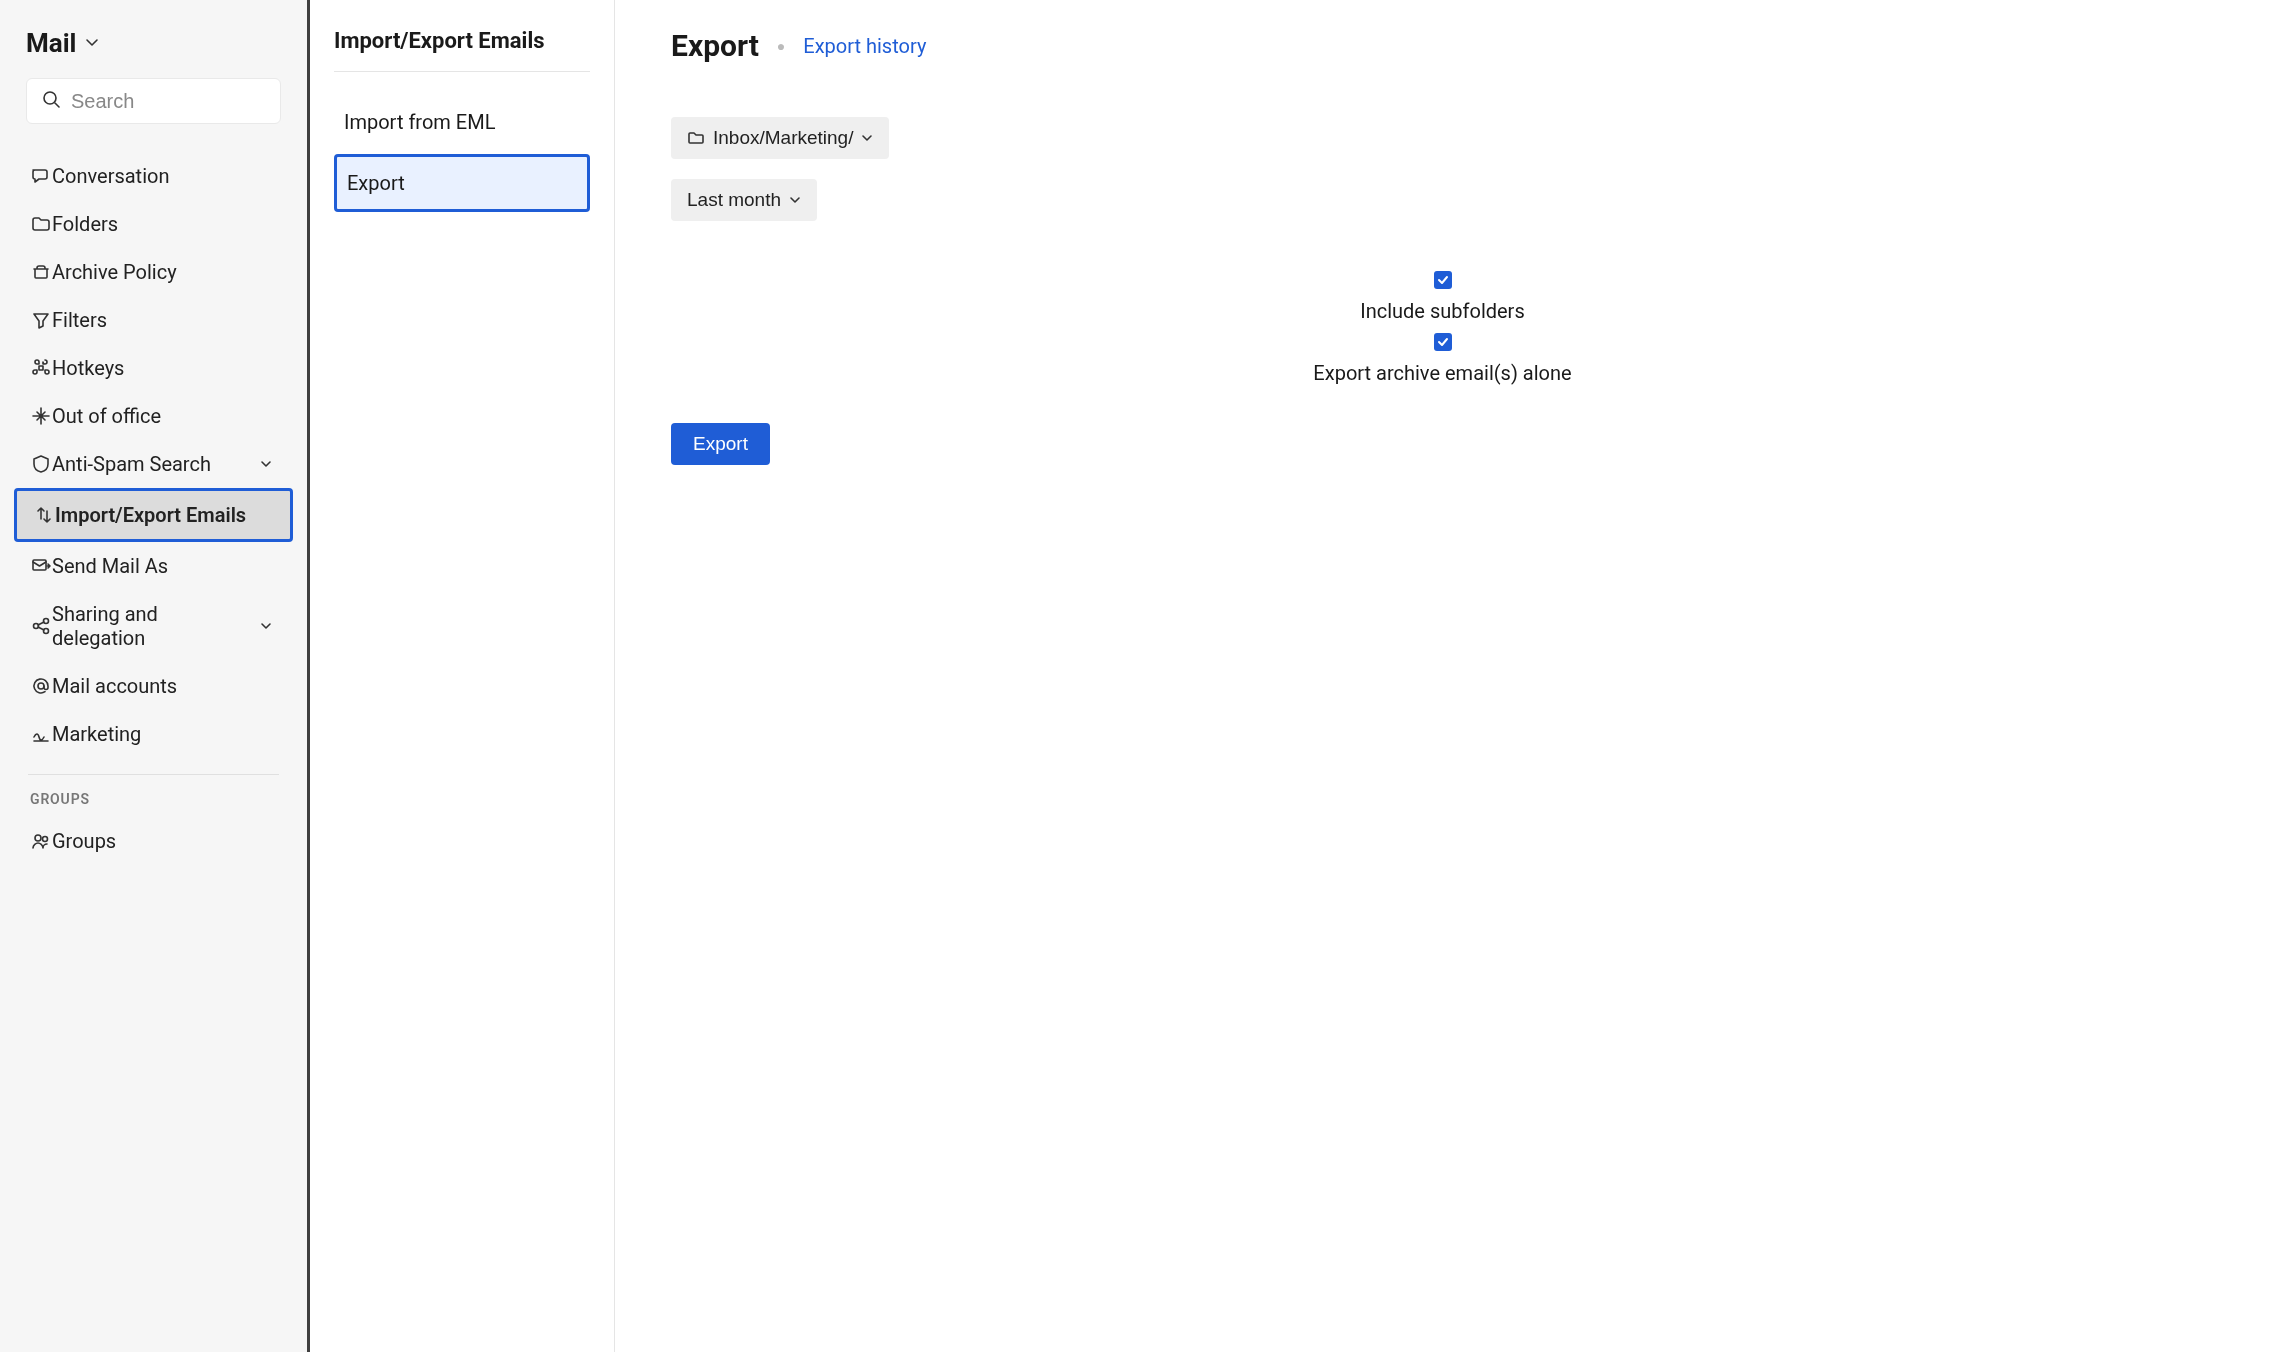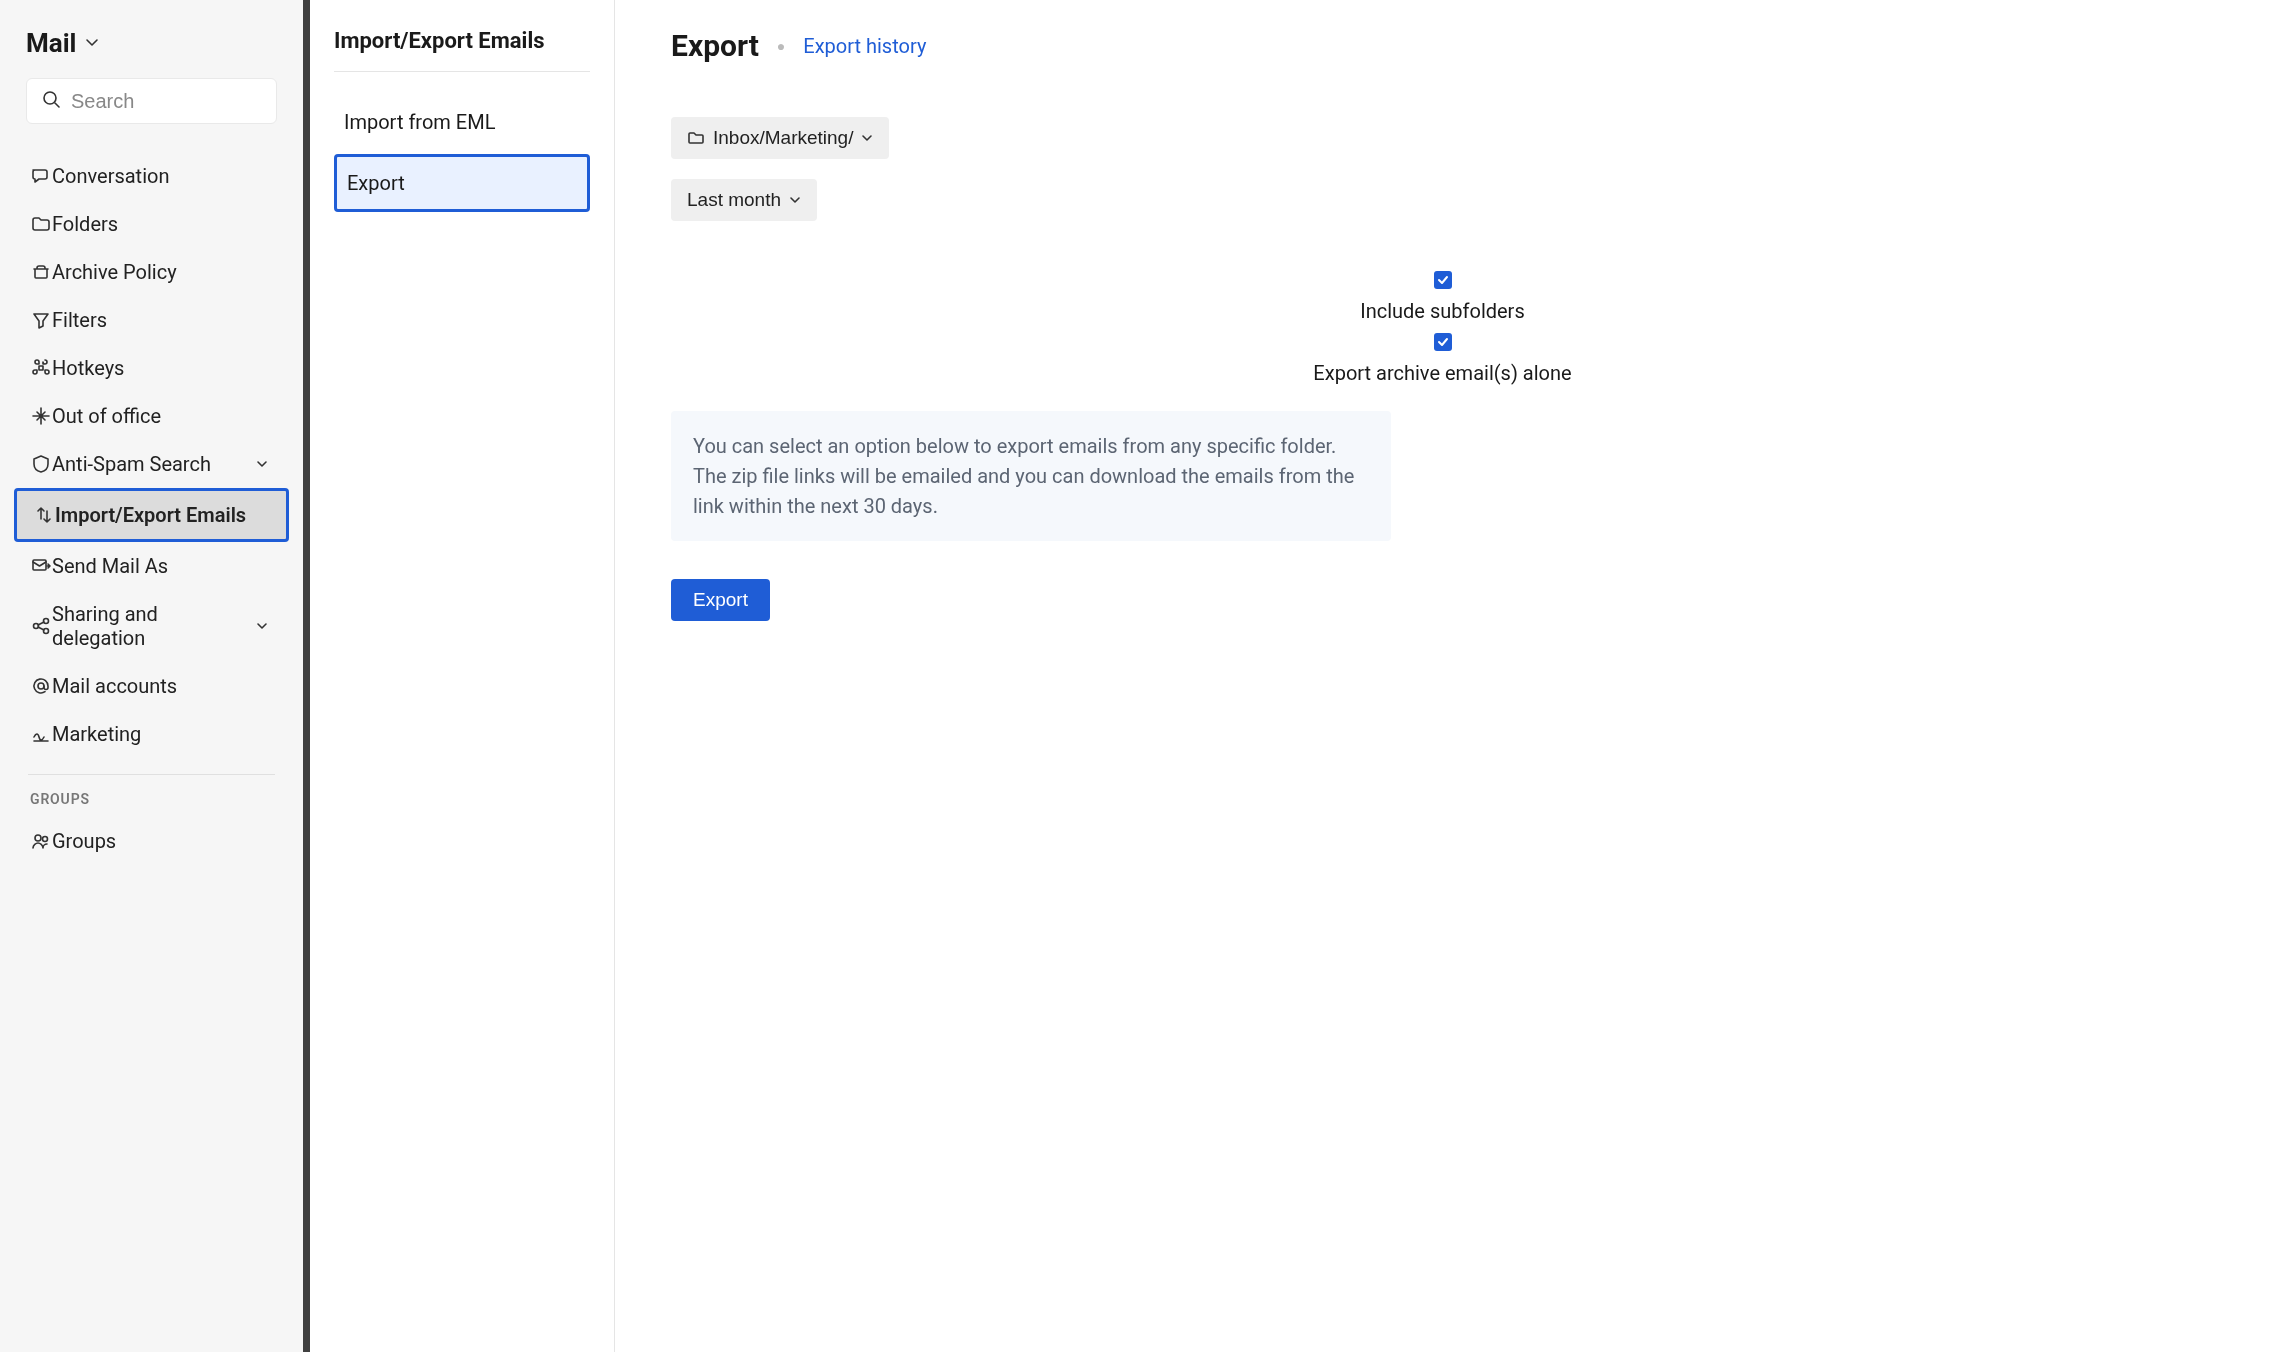--- a/index.html
+++ b/index.html
@@ -11,21 +11,21 @@
     display: flex;
     width: 2270px;
     height: 1352px;
     background: #fff;
   }
 
   
   .sidebar {
     width: 310px;
     background: #f6f6f6;
-    border-right: 7px solid #404040;
+    border-right: 3px solid #404040;
     padding: 28px 14px 28px 14px;
     overflow-y: auto;
   }
   .sidebar-header {
     display: flex;
     align-items: center;
     gap: 8px;
     padding: 0 12px 20px 12px;
     cursor: pointer;
   }
@@ -423,16 +423,15 @@
 
   <label class="checkbox-row">
     <span class="cbx">
       <svg width="12" height="12" viewBox="0 0 12 12">
           <path d="M2 6l3 3 5-6" stroke="#fff" stroke-width="2" fill="none" stroke-linecap="round" stroke-linejoin="round"></path>
         </svg>
     </span>
     <span>Export archive email(s) alone</span>
   </label>
 
-  <div class="notice">You can select an option below to export emails from any specific folder. The zip file links will be emailed and you can download the emails from the link within the next 30 days.</div>
 
   <button class="primary-btn">Export</button>
 </main>
 
 </body></html>

